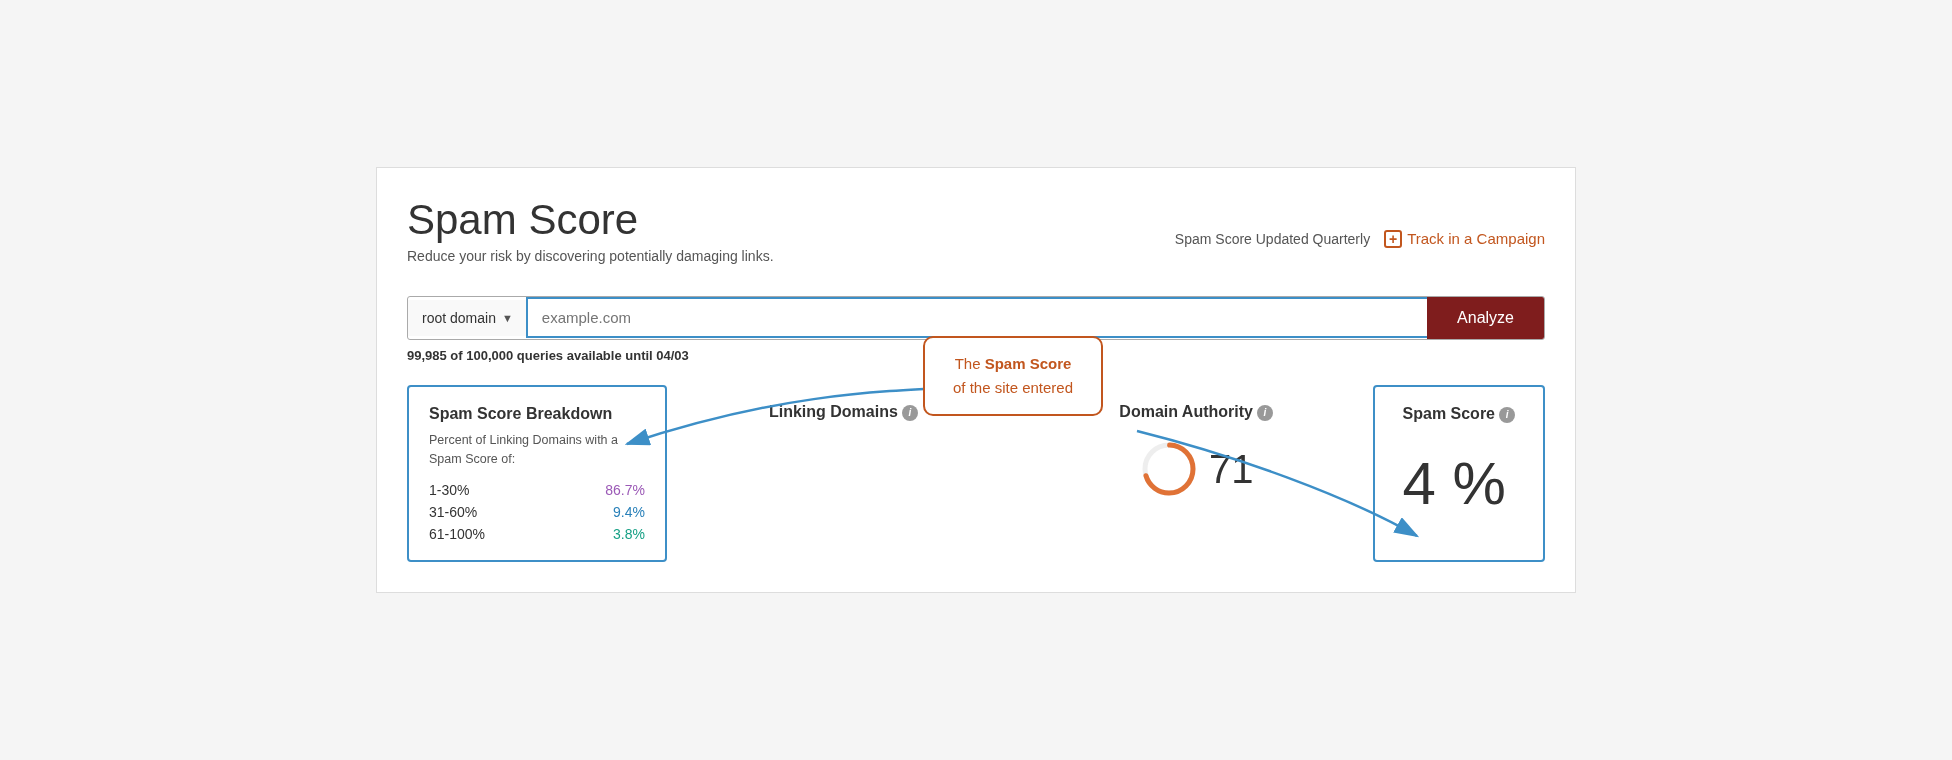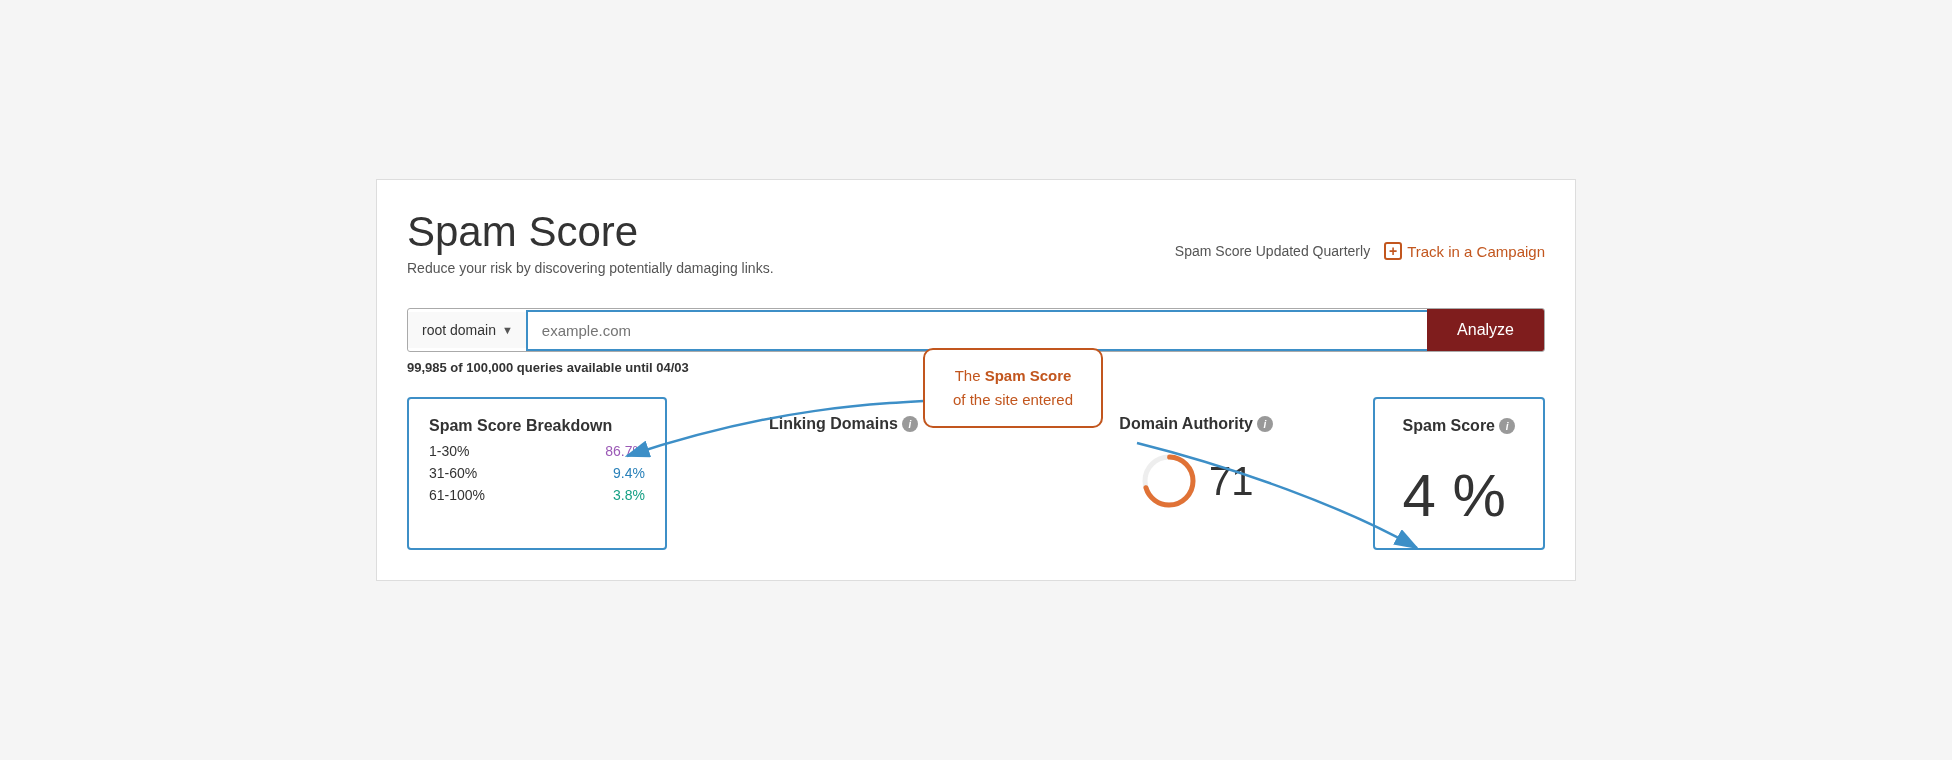--- a/index.html
+++ b/index.html
@@ -173,21 +173,21 @@
       flex-direction: column;
       align-items: center;
       padding: 18px 10px;
     }
     .metric-label {
       font-size: 16px;
       font-weight: 700;
       color: #333;
       margin-bottom: 18px;
       display: flex;
-      align-items: center;
+      align-items: flex-end;
       gap: 4px;
     }
     .info-icon {
       width: 16px;
       height: 16px;
       border-radius: 50%;
       background: #999;
       color: white;
       font-size: 10px;
       display: inline-flex;
@@ -272,20 +272,21 @@
         <input class="domain-input" type="text" placeholder="example.com" style="">
         <button class="analyze-btn">Analyze</button>
       </div>
       <p class="queries-info">99,985 of 100,000 queries available until 04/03</p>
     </div>
 
     <div class="metrics-row">
 
       <div class="spam-breakdown-box">
         <div class="spam-breakdown-title">Spam Score Breakdown</div>
+        <div class="spam-breakdown-desc">Percent of Linking Domains with a Spam Score of:</div>
         <div class="breakdown-rows">
           <div class="breakdown-row">
             <span class="breakdown-label">1-30%</span>
             <span class="breakdown-value value-purple">86.7%</span>
           </div>
           <div class="breakdown-row">
             <span class="breakdown-label">31-60%</span>
             <span class="breakdown-value value-blue">9.4%</span>
           </div>
           <div class="breakdown-row">

